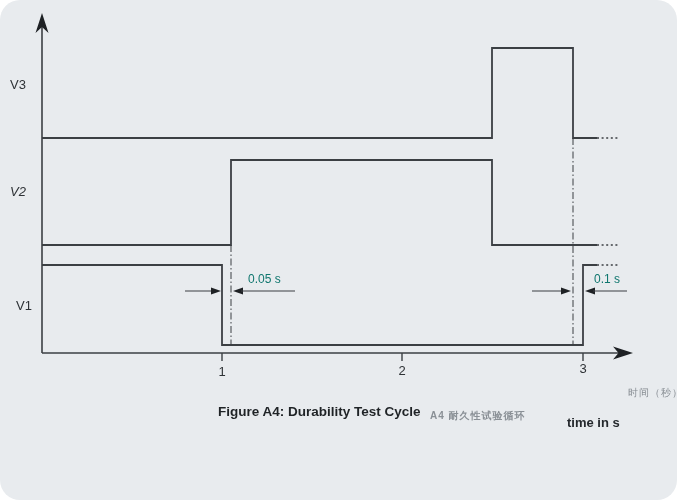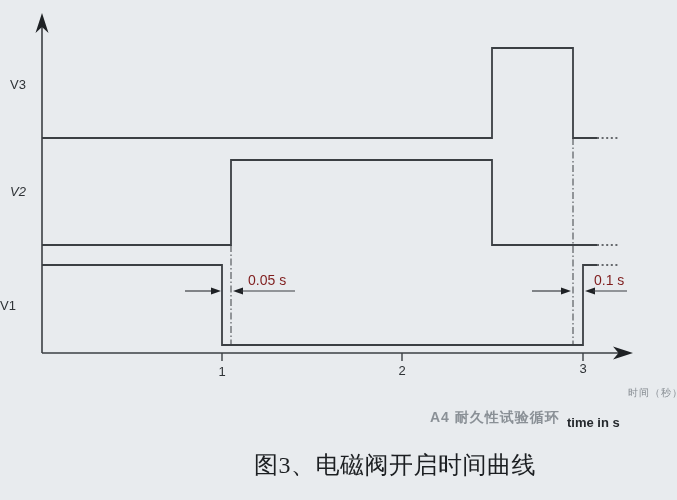--- a/index.html
+++ b/index.html
@@ -2,30 +2,31 @@
 <html><head>
 <meta charset="utf-8">
 <style>
   html,body{margin:0;padding:0;}
   .stage{
     position:relative;
     width:677px;height:500px;
     background:#e8ebee;
     overflow:hidden;
     font-family:"Liberation Sans", sans-serif;
+    border-radius:20px;
   }
   .stage svg{position:absolute;left:0;top:0;}
   .lbl{position:absolute;white-space:nowrap;}
   .v-label{font-size:13px;color:#2e3236;}
   .tick-label{font-size:13px;color:#2e3236;transform:translateX(-50%);}
-  .dim-label{font-size:14px;color:#7f1d1d;}
+  .dim-label{font-size:12px;color:#0f766e;}
   .time-label{left:567px;top:382px;font-size:13px;font-weight:bold;color:#24282c;margin-top:33px;}
   .time-label-zh{left:628px;top:386px;font-size:10px;color:#868c92;letter-spacing:1px;}
   .caption-en{left:218px;top:404px;font-size:13.5px;font-weight:bold;color:#1f2326;}
-  .caption-zh{left:430px;top:409px;font-size:14px;font-weight:600;color:#8a9096;letter-spacing:1px;}
+  .caption-zh{left:430px;top:409px;font-size:10px;font-weight:600;color:#8a9096;letter-spacing:1px;}
   .fig-title{left:254px;top:449px;font-size:24px;color:#1c1f22;font-family:"Liberation Serif", serif;letter-spacing:0.5px;}
 </style>
 </head>
 <body>
 
 <div class="stage" style="background: rgb(232, 235, 238);">
 
   <svg id="wave-svg" width="677" height="500" viewBox="0 0 677 500">
       <line x1="42" y1="353" x2="42" y2="25" stroke="#3b3f43" stroke-width="1.6"></line>
       <path d="M42 13 L48.5 33 L42 27 L35.5 33 Z" fill="#1e2124"></path>
@@ -47,29 +48,29 @@
       <path d="M233 291 L243 287.4 L243 294.6 Z" fill="#1e2124"></path>
       <line x1="241" y1="291" x2="295" y2="291" stroke="#3b3f43" stroke-width="1.2"></line>
       <line x1="532" y1="291" x2="563" y2="291" stroke="#3b3f43" stroke-width="1.2"></line>
       <path d="M571 291 L561 287.4 L561 294.6 Z" fill="#1e2124"></path>
       <path d="M585 291 L595 287.4 L595 294.6 Z" fill="#1e2124"></path>
       <line x1="593" y1="291" x2="627" y2="291" stroke="#3b3f43" stroke-width="1.2"></line>
     </svg>
 
   <span class="lbl v-label" style="left: 10px; top: 77px;">V3</span>
   <span class="lbl v-label" style="left: 10px; top: 184px; font-style: italic;">V2</span>
-  <span class="lbl v-label" style="left: 0; top: 298px; text-align: right;">V1</span>
+  <span class="lbl v-label" style="left: 16px; top: 298px; text-align: right;">V1</span>
 
   <span class="lbl tick-label" style="left: 222px; top: 364px;">1</span>
   <span class="lbl tick-label" style="left: 402px; top: 363px;">2</span>
   <span class="lbl tick-label" style="left: 583px; top: 361px;">3</span>
 
   <span class="lbl dim-label" style="left: 248px; top: 272px;">0.05 s</span>
   <span class="lbl dim-label" style="left: 594px; top: 272px; text-align: right;">0.1 s</span>
 
   <span class="lbl time-label">time in s</span>
   <span class="lbl time-label-zh">时间（秒）</span>
 
+  <span class="lbl caption-en">Figure A4: Durability Test Cycle</span>
   <span class="lbl caption-zh">A4 耐久性试验循环</span>
 
-  <span class="lbl fig-title">图3、电磁阀开启时间曲线</span>
 
 </div>
 
 </body></html>

